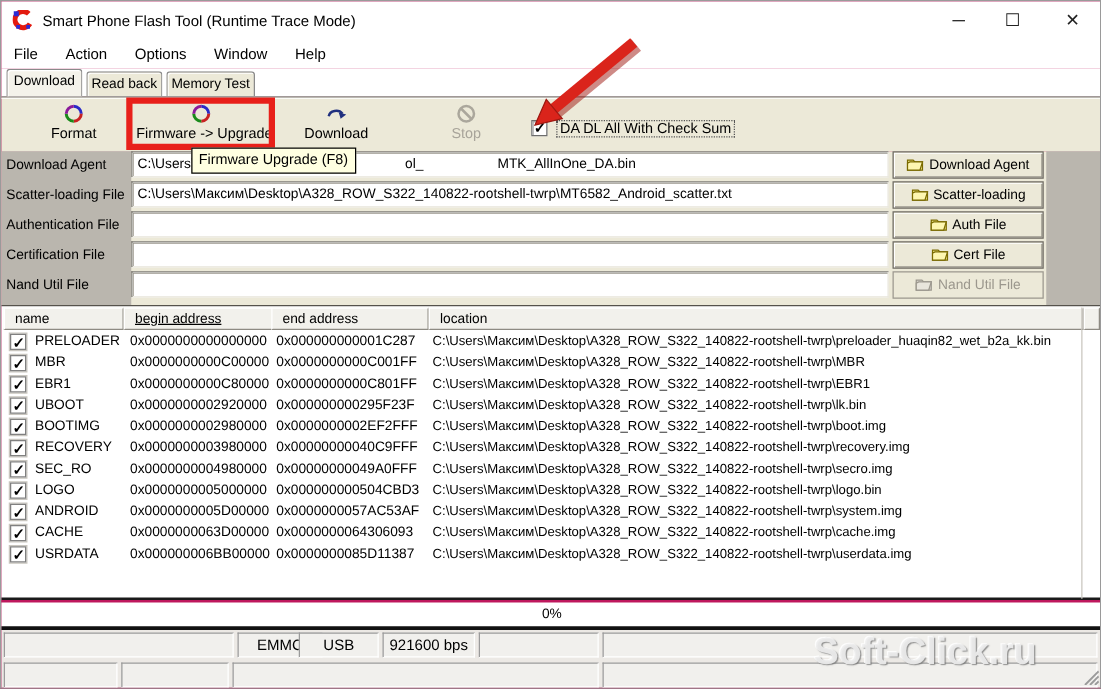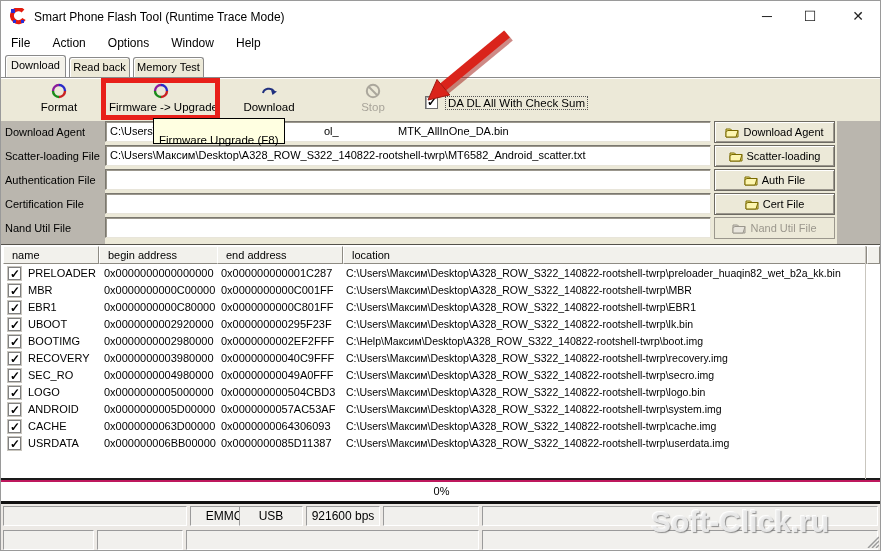--- a/index.html
+++ b/index.html
@@ -55,29 +55,29 @@
            box-shadow:inset 1px 1px 0 #9b978d;line-height:19px;white-space:nowrap;overflow:hidden;padding-left:4px;}
   .f-btn{position:absolute;left:713px;width:121px;height:22px;background:#ece9d8;
          border:1px solid #6d6a62;box-shadow:inset 1px 1px 0 #fff, inset -1px -1px 0 #9b978d;
          text-align:center;line-height:20px;font-size:11px;white-space:nowrap;}
   .f-btn .fold{display:inline-block;vertical-align:-2px;margin-right:4px;}
   .f-btn-disabled{color:#9b978d;border-color:#9b978d;box-shadow:none;}
   .fr1{top:0px;}.fr2{top:24px;}.fr3{top:48px;}.fr4{top:72px;}.fr5{top:96px;}
   .seg-mid{position:absolute;left:218px;top:0;}
   .seg-right{position:absolute;left:292px;top:0;}
   .tooltip{position:absolute;left:152px;top:117px;height:21px;background:#ffffe1;border:1px solid #000;
-           font-size:11.5px;line-height:19px;padding:12px 5px;white-space:nowrap;z-index:8;}
+           font-size:11.5px;line-height:19px;padding:0 5px;white-space:nowrap;z-index:8;}
   
   .tablearea{position:absolute;left:0;top:243px;width:881px;height:236px;background:#fff;
              border-top:1px solid #55524b;border-bottom:2px solid #1a1a1a;}
   .thead{position:absolute;left:2px;top:1px;height:18px;width:877px;}
   .th{position:absolute;top:0;height:18px;background:#f2f1ec;border:1px solid #8e8b83;
       border-top-color:#fff;border-left-color:#fff;line-height:17px;padding-left:8px;font-size:11px;}
   .th1{left:0px;width:96px;}
-  .th2{left:96px;width:132px;}
+  .th2{left:96px;width:132px;text-decoration:underline;}
   .th3{left:214px;width:126px;}
   .th4{left:340px;width:524px;}
   .th5{left:864px;width:13px;}
   .trow{position:absolute;left:2px;height:17px;width:860px;}
   .cb{position:absolute;left:5px;top:2px;width:13px;height:13px;background:#fff;
       border:1px solid #808080;box-shadow:0 0 0 1px #c9c6bf;}
   .cb::after{content:"✓";position:absolute;left:1px;top:-1px;font-size:12px;font-weight:bold;color:#000;}
   .c-name{position:absolute;left:25px;top:2px;}
   .c-begin{position:absolute;left:101px;top:2px;}
   .c-end{position:absolute;left:218px;top:2px;text-align:right;}
@@ -274,21 +274,21 @@
       <span class="c-name">UBOOT</span>
       <span class="c-begin">0x0000000002920000</span>
       <span class="c-end">0x000000000295F23F</span>
       <span class="c-loc">C:\Users\Максим\Desktop\A328_ROW_S322_140822-rootshell-twrp\lk.bin</span>
     </div>
     <div class="trow" style="top:88px">
       <span class="cb"></span>
       <span class="c-name">BOOTIMG</span>
       <span class="c-begin">0x0000000002980000</span>
       <span class="c-end">0x0000000002EF2FFF</span>
-      <span class="c-loc">C:\Help\Максим\Desktop\A328_ROW_S322_140822-rootshell-twrp\boot.img</span>
+      <span class="c-loc">C:\Users\Максим\Desktop\A328_ROW_S322_140822-rootshell-twrp\boot.img</span>
     </div>
     <div class="trow" style="top:105px">
       <span class="cb"></span>
       <span class="c-name">RECOVERY</span>
       <span class="c-begin">0x0000000003980000</span>
       <span class="c-end">0x00000000040C9FFF</span>
       <span class="c-loc">C:\Users\Максим\Desktop\A328_ROW_S322_140822-rootshell-twrp\recovery.img</span>
     </div>
     <div class="trow" style="top:122px">
       <span class="cb"></span>

